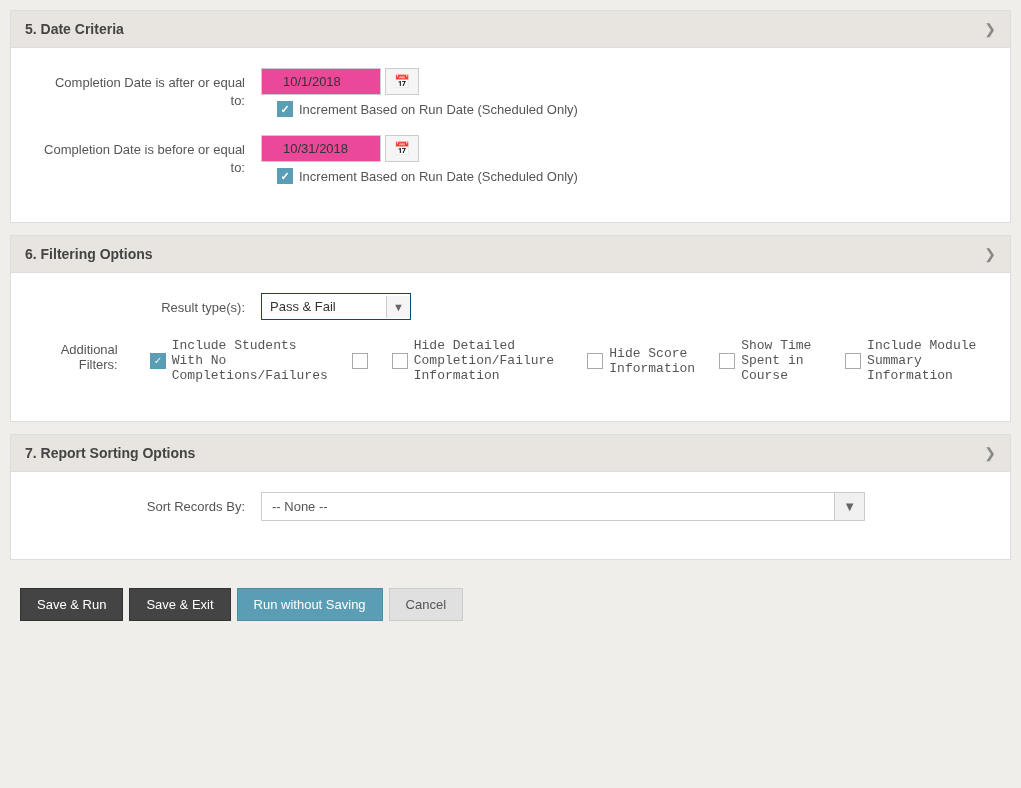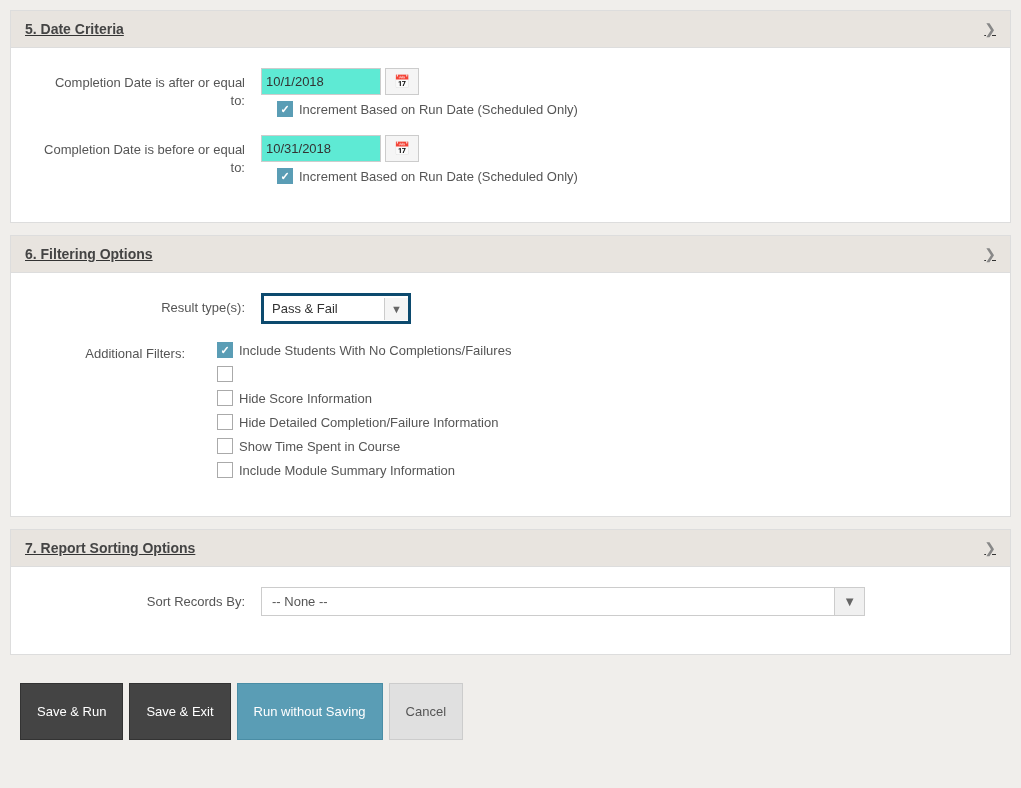--- a/index.html
+++ b/index.html
@@ -20,21 +20,20 @@
       border: 1px solid #ddd;
       margin-bottom: 12px;
     }
     .section-header {
       background: #e8e4df;
       padding: 10px 14px;
       display: flex;
       justify-content: space-between;
       align-items: flex-end;
       border-bottom: 1px solid #ddd;
-      text-decoration: underline;
     }
     .section-header-title {
       font-size: 14px;
       font-weight: bold;
       color: #444;
     }
     .section-chevron {
       color: #888;
       font-size: 14px;
     }
@@ -60,25 +59,25 @@
       flex-direction: column;
       gap: 6px;
     }
     .date-input-row {
       display: flex;
       align-items: center;
       gap: 4px;
     }
     .date-input {
       border: 1px solid #ccc;
-      padding: 5px 4px;
+      padding: 5px 21px;
       font-size: 13px;
       width: 120px;
       color: #333;
-      background: #5eead4;
+      background: #ec4899;
     }
     .calendar-btn {
       border: 1px solid #ccc;
       background: #f5f5f5;
       padding: 5px 8px;
       cursor: pointer;
       color: #555;
       font-size: 13px;
     }
     .checkbox-row {
@@ -111,21 +110,21 @@
       border: 1px solid #aaa;
       background: #fff;
       display: inline-flex;
       align-items: center;
       justify-content: center;
       flex-shrink: 0;
     }
     .result-type-select {
       display: flex;
       align-items: center;
-      border: 3px solid #0c4a6e;
+      border: 1px solid #0c4a6e;
       background: #fff;
       width: 150px;
     }
     .result-type-value {
       flex: 1;
       padding: 5px 8px;
       font-size: 13px;
       color: #333;
     }
     .result-type-arrow {
@@ -138,22 +137,23 @@
     .filter-label {
       width: 160px;
       text-align: right;
       padding-right: 16px;
       padding-top: 4px;
       color: #555;
       font-size: 13px;
     }
     .filter-options {
       display: flex;
-      flex-direction: column;
+      flex-direction: row;
       gap: 8px;
+      font-family: Liberation Mono, monospace;
     }
     .sort-select-wrapper {
       display: flex;
       align-items: center;
       border: 1px solid #ccc;
       background: #fff;
       width: 604px;
     }
     .sort-select-value {
       flex: 1;
@@ -171,21 +171,21 @@
     .footer-buttons {
       display: flex;
       gap: 6px;
       padding: 16px 10px;
       background: #f0eeeb;
     }
     .btn-dark {
       background: #444;
       color: #fff;
       border: 1px solid #333;
-      padding: 20px 16px;
+      padding: 8px 16px;
       font-size: 13px;
       cursor: pointer;
     }
     .btn-blue {
       background: #5a9db5;
       color: #fff;
       border: 1px solid #4a8da5;
       padding: 8px 16px;
       font-size: 13px;
       cursor: pointer;
@@ -263,25 +263,25 @@
 
           <div class="checkbox-row">
             <div class="checkbox-checked"></div>
             <span>Include Students With No Completions/Failures</span>
           </div>
           <div class="checkbox-row">
             <div class="checkbox-unchecked"></div>
           </div>
           <div class="checkbox-row">
             <div class="checkbox-unchecked"></div>
+            <span>Hide Detailed Completion/Failure Information</span>
+          </div>
+          <div class="checkbox-row">
+            <div class="checkbox-unchecked"></div>
             <span>Hide Score Information</span>
-          </div>
-          <div class="checkbox-row">
-            <div class="checkbox-unchecked"></div>
-            <span>Hide Detailed Completion/Failure Information</span>
           </div>
           <div class="checkbox-row">
             <div class="checkbox-unchecked"></div>
             <span>Show Time Spent in Course</span>
           </div>
           <div class="checkbox-row">
             <div class="checkbox-unchecked"></div>
             <span>Include Module Summary Information</span>
           </div>
 

